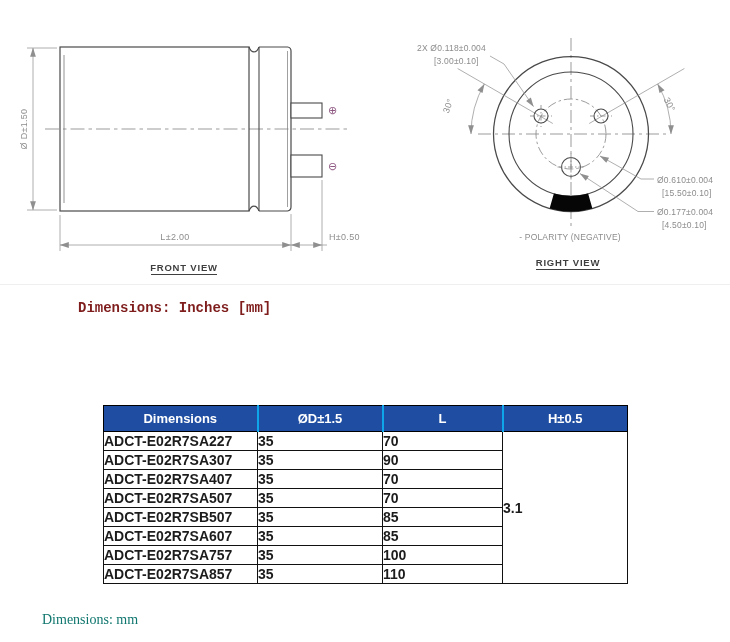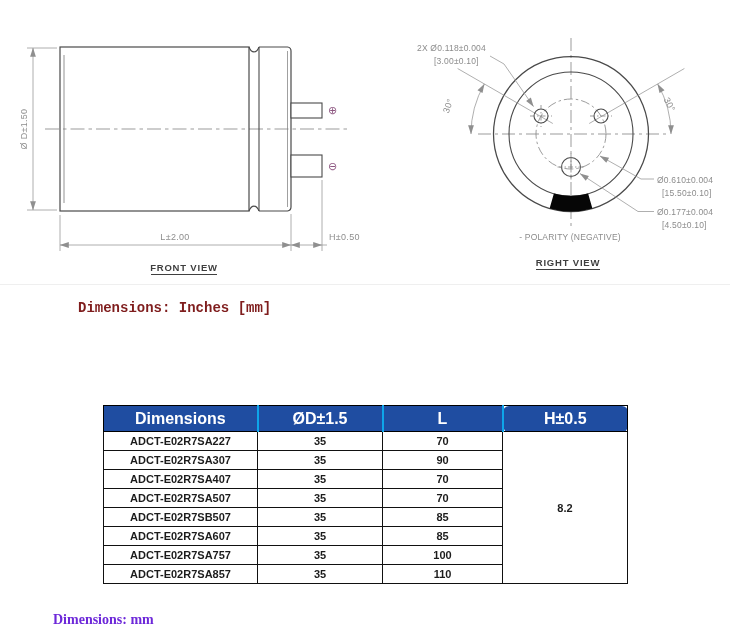--- a/index.html
+++ b/index.html
@@ -7,40 +7,40 @@
     width:730px; height:642px; background:#ffffff; position:relative;
     font-family:"Liberation Sans", sans-serif; overflow:hidden;
   }
   .drawing-svg { position:absolute; left:0; top:0; }
   .units-note {
     position:absolute; left:53px; top:300px;
     font-family:Liberation Mono, monospace; font-weight:bold;
     font-size:14px; color:#7f1d1d;margin-left:25px;
   }
   .footer-note {
-    position:absolute; left:53px; top:612px;
-    font-family:"Liberation Serif", serif; font-weight:bold;
-    font-size:14px; color:#6d28d9;
+    position:absolute; left:42px; top:612px;
+    font-family:"Liberation Serif", serif; font-weight:normal;
+    font-size:14px; color:#0f766e;
   }
   table.spec-table {
     position:absolute; left:103px; top:405px; width:524px;
     border-collapse:collapse; table-layout:fixed;
     font-family:"Liberation Sans", sans-serif;
   }
   .spec-table th {
-    background:#1f4da1; color:#ffffff; font-size:16px; font-weight:bold;
+    background:#1f4da1; color:#ffffff; font-size:13px; font-weight:bold;
     height:25px; border-top:1.5px solid #000; border-bottom:1.2px solid #000;
     padding:0;
   }
   .spec-table th:first-child { border-left:1.5px solid #000; }
-  .spec-table th:last-child  { border-right:1.5px solid #000;border-radius:6px; }
+  .spec-table th:last-child  { border-right:1.5px solid #000; }
   .spec-table th + th { border-left:2px solid #0ea5e9; }
   .spec-table td {
-    border:1.1px solid #111; height:18px; text-align:center;
-    font-size:11px; font-weight:600; color:#1c1c1c; padding:0;
+    border:1.1px solid #111; height:18px; text-align:left;
+    font-size:14px; font-weight:600; color:#1c1c1c; padding:0;
     background:#fff;
   }
   .spec-table col.c-part { width:154px; }
   .spec-table col.c-d    { width:125px; }
   .spec-table col.c-l    { width:120px; }
   .spec-table col.c-h    { width:125px; }
   .divider-rule {
     position:absolute; left:0; top:284px; width:730px; height:1px;
     background:#efefef;
   }
@@ -179,21 +179,21 @@
       <th>ØD±1.5</th>
       <th>L</th>
       <th>H±0.5</th>
     </tr>
   </thead>
   <tbody>
     <tr>
       <td>ADCT-E02R7SA227</td>
       <td>35</td>
       <td>70</td>
-      <td rowspan="8">8.2</td>
+      <td rowspan="8">3.1</td>
     </tr>
     <tr>
       <td>ADCT-E02R7SA307</td>
       <td>35</td>
       <td>90</td>
     </tr>
     <tr>
       <td>ADCT-E02R7SA407</td>
       <td>35</td>
       <td>70</td>

